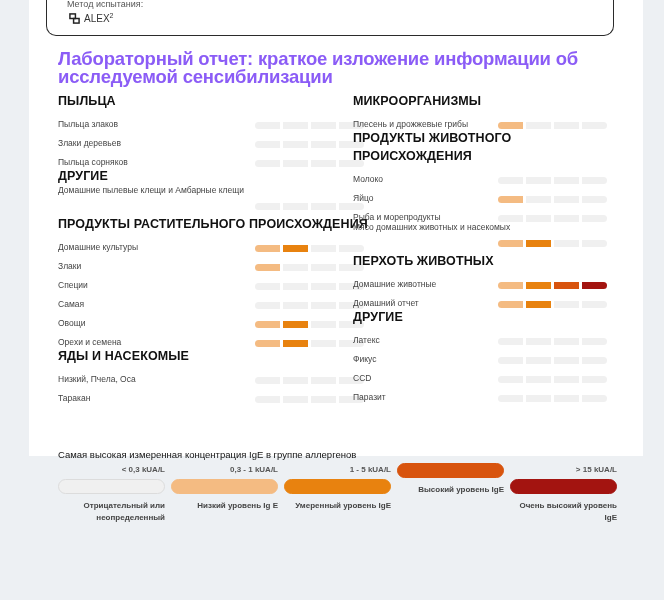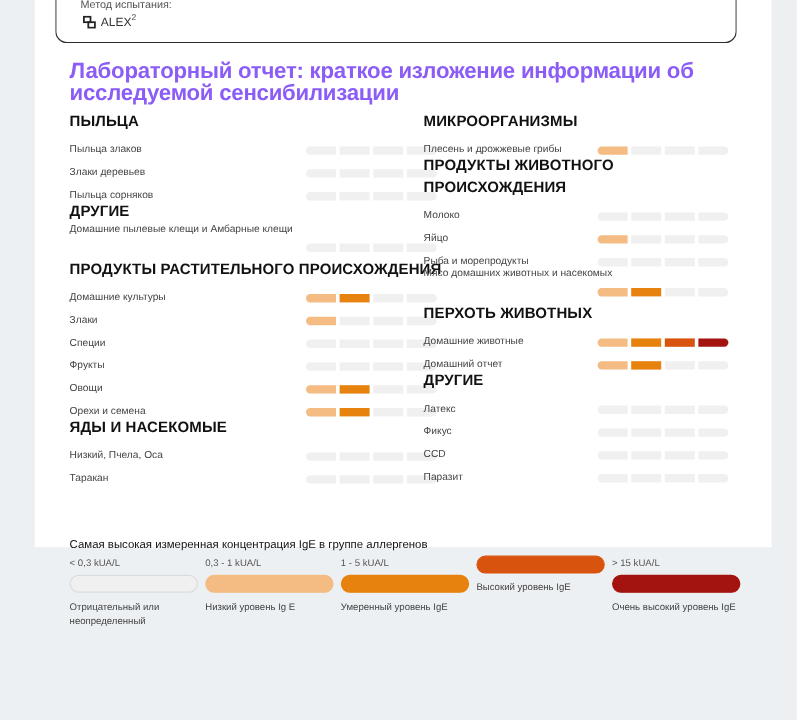--- a/index.html
+++ b/index.html
@@ -73,21 +73,21 @@
 
   .legend-title {
     position: absolute; left: 29px; top: 449px;
     font-size: 9.5px; font-weight: normal; color: #111;
   }
   .legend {
     position: absolute; left: 29px; top: 463px;
     width: 560px;
     display: flex; gap: 6px;
   }
-  .legend-item { width: 107px; text-align: left; }
+  .legend-item { width: 107px; text-align: right; font-weight: bold; }
   .legend-range { font-size: 8px; color: #555; height: 16px; line-height: 14px; }
   .legend-bar {
     height: 15px; border-radius: 8px; margin-bottom: 6px;
   }
   .legend-desc { font-size: 8px; color: #444; line-height: 12px; }
 </style>
 </head>
 <body>
 
 <div class="page">
@@ -166,21 +166,21 @@
       <div class="row">
         <span class="row-label">Специи</span>
         <div class="bars">
           <div class="seg"></div>
           <div class="seg"></div>
           <div class="seg"></div>
           <div class="seg"></div>
         </div>
       </div>
       <div class="row">
-        <span class="row-label">Фрукты</span>
+        <span class="row-label">Самая</span>
         <div class="bars">
           <div class="seg"></div>
           <div class="seg"></div>
           <div class="seg"></div>
           <div class="seg"></div>
         </div>
       </div>
       <div class="row">
         <span class="row-label">Овощи</span>
         <div class="bars">

